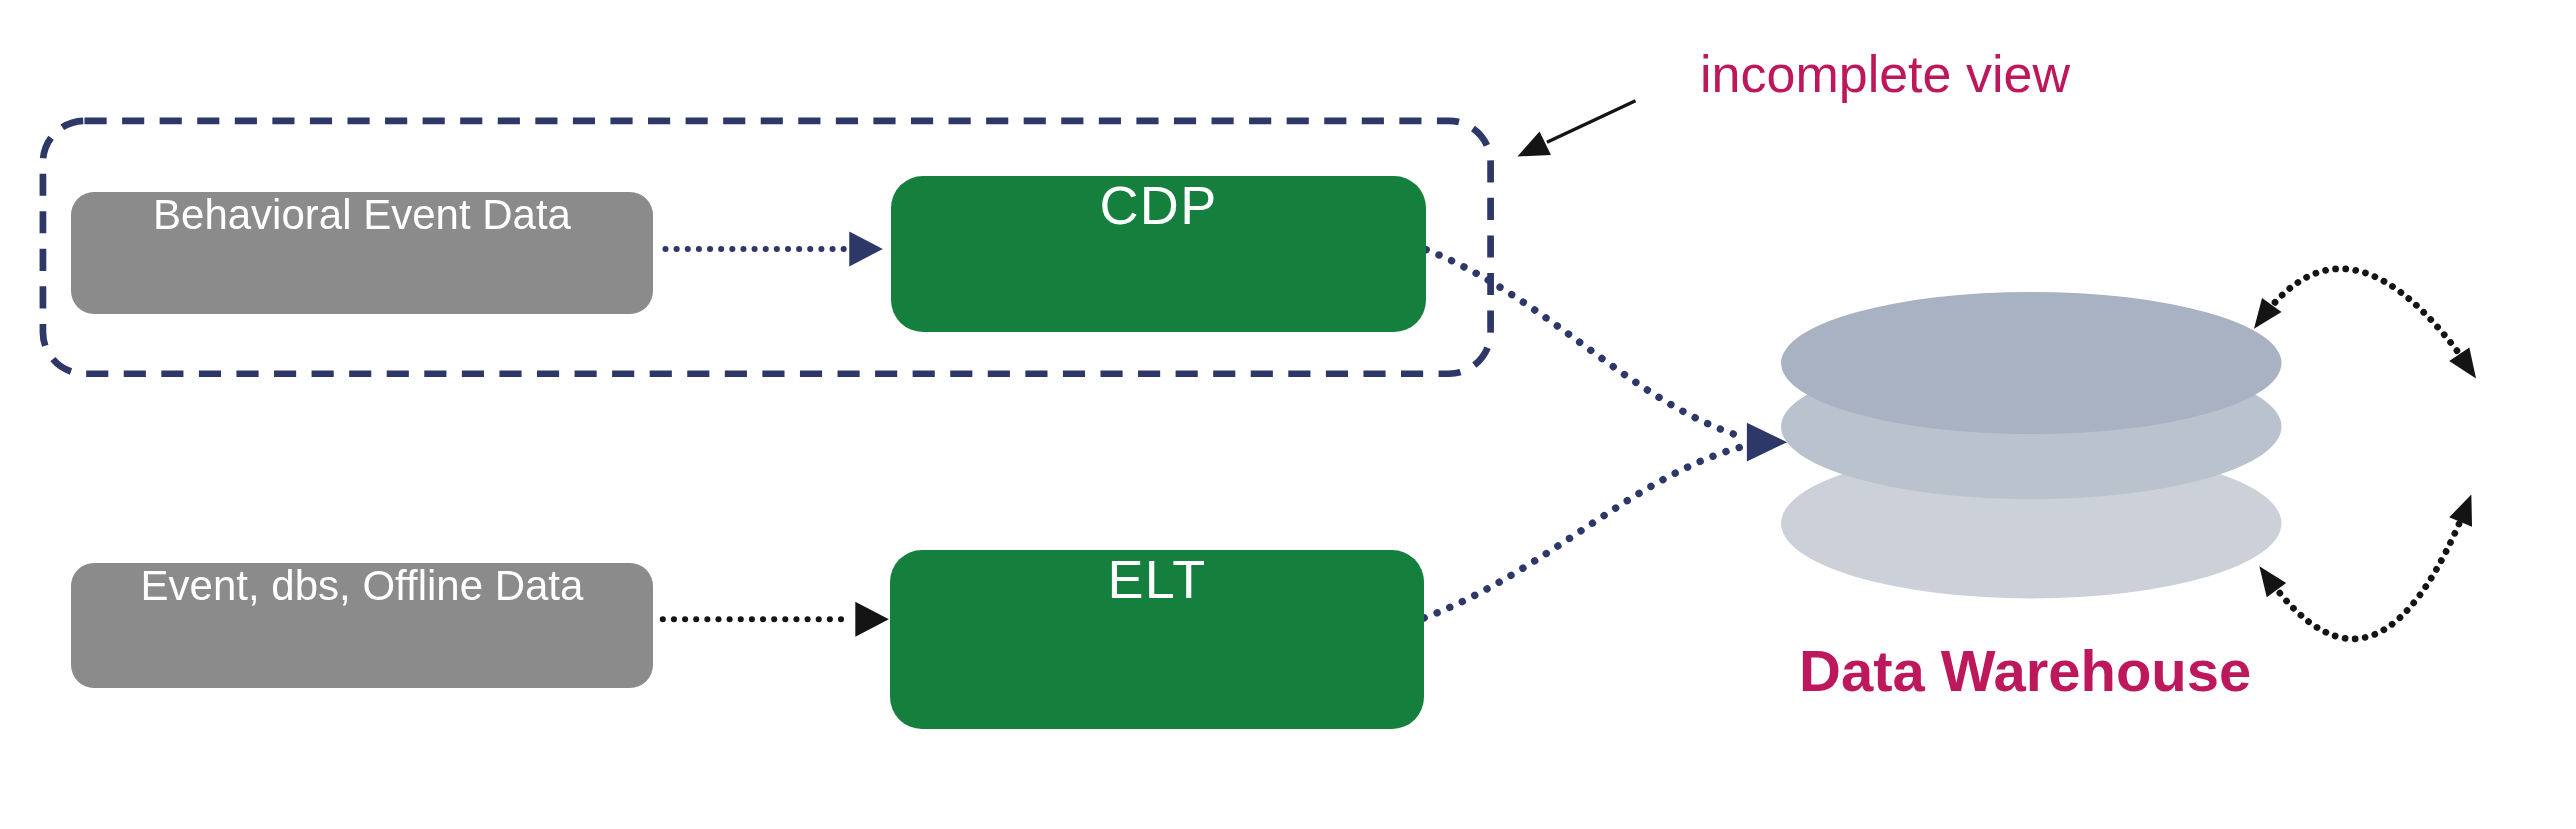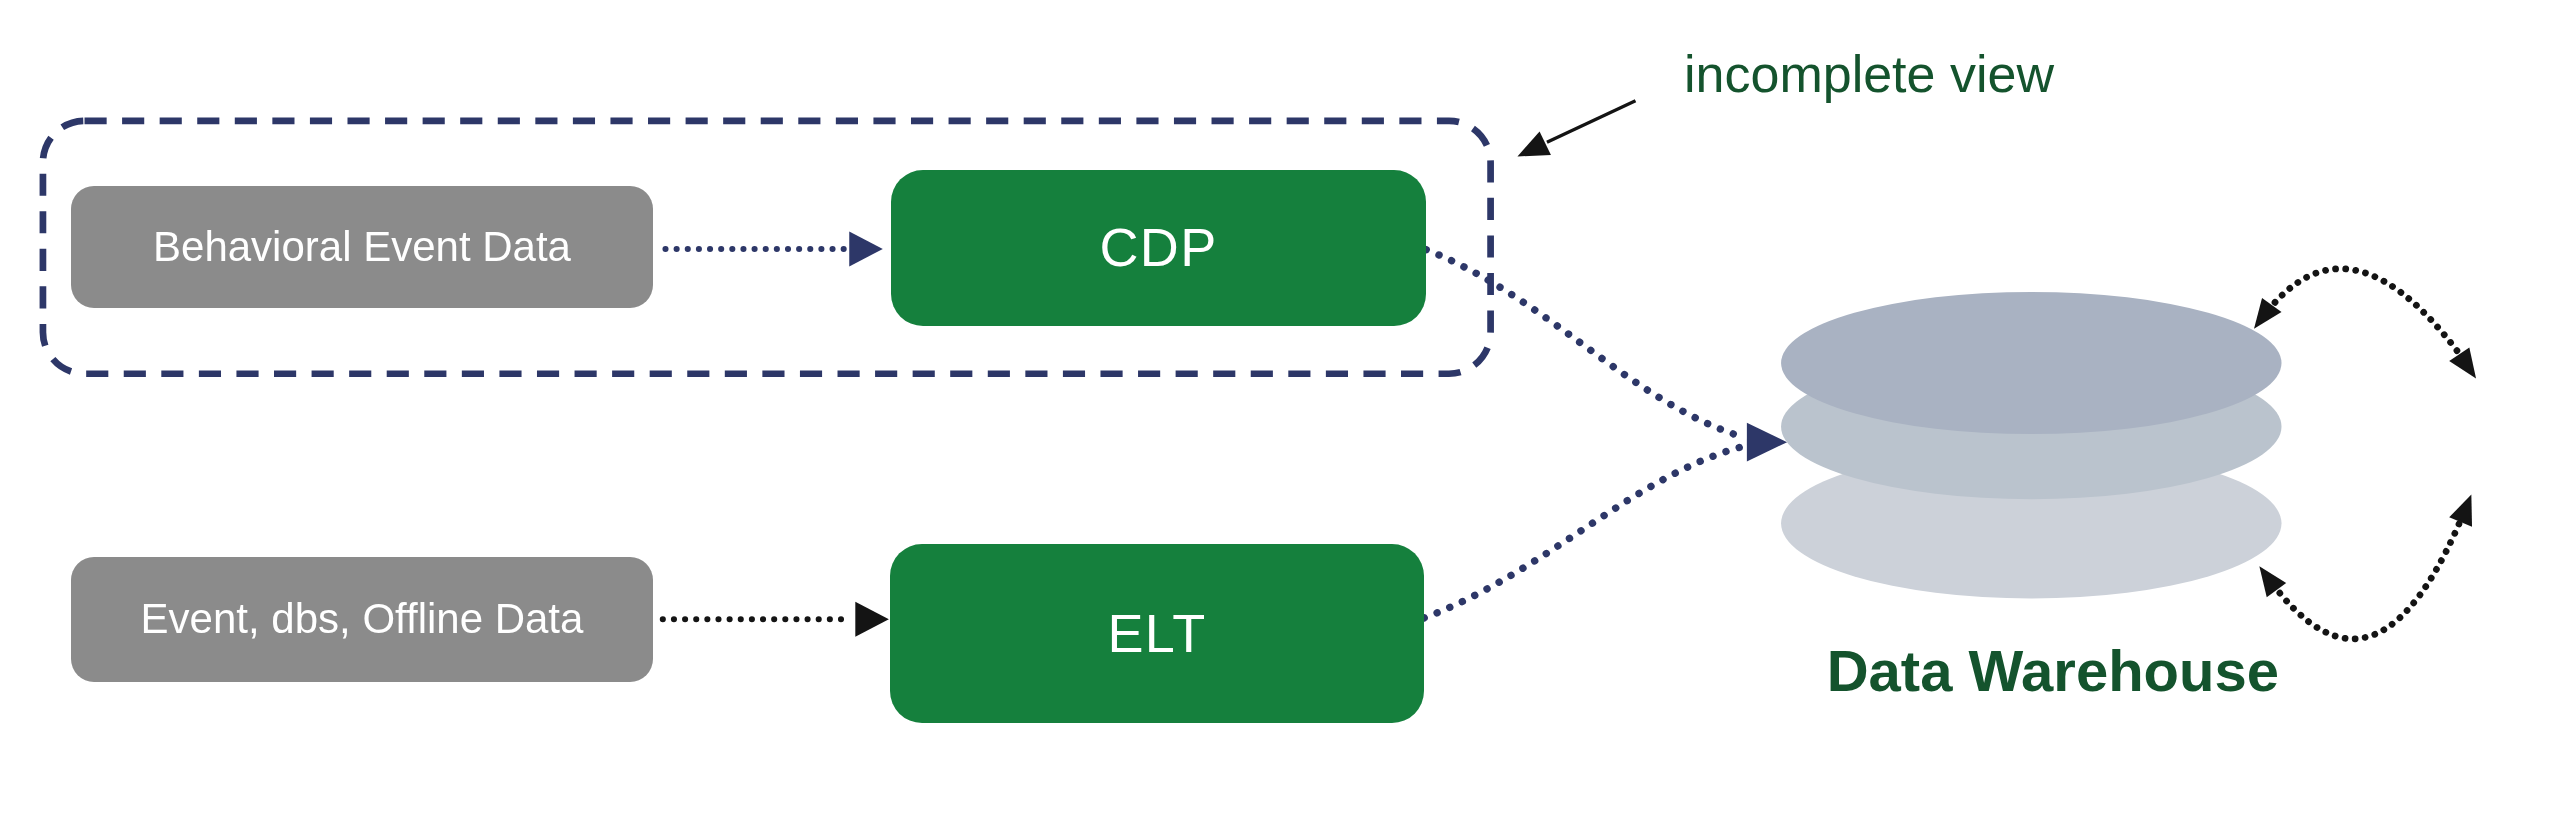--- a/index.html
+++ b/index.html
@@ -18,47 +18,49 @@
     background: #ffffff;
   }
   #shape-layer {
     position: absolute;
     left: 0; top: 0;
     width: 2576px; height: 830px;
   }
   .node {
     position: absolute;
     display: flex;
-    align-items: center;
+    align-items: flex-start;
     justify-content: center;
     color: #ffffff;
     text-align: center;
     line-height: 1.1;
+    margin-top: 6px;
   }
   .gray-node   { background: #8b8b8b; border-radius: 23px; font-size: 42px; font-weight: 400; }
   .navy-node   { background: #15803d; border-radius: 32px; font-size: 54px; font-weight: 400; letter-spacing: 1.3px; }
   #behavioral-box { left: 71px;  top: 186px; width: 582px; height: 122px; }
   #saas-box       { left: 71px;  top: 557px; width: 582px; height: 125px; }
   #cdp-box        { left: 891px; top: 170px; width: 535px; height: 156px; }
   #elt-box        { left: 890px; top: 544px; width: 534px; height: 179px; }
   #ml-box         { left: 2408px; top: 378px; width: 133px; height: 117px; border-radius: 24px; font-size: 43px; letter-spacing: 2.7px; }
   .floating-label {
     position: absolute;
-    color: #14532d;
+    color: #be185d;
     white-space: nowrap;
+    margin-left: 16px;
   }
   #incomplete-view-label {
     left: 1684px; top: 44px;
     font-size: 52px;
     font-weight: 400;
   }
   #data-warehouse-label {
     left: 1783px; top: 637px;
     width: 496px;
-    text-align: right;
+    text-align: left;
     font-size: 58px;
     font-weight: 700;
     white-space: nowrap;
   }
 </style>
 </head>
 <body>
 
 <div id="canvas">
 

